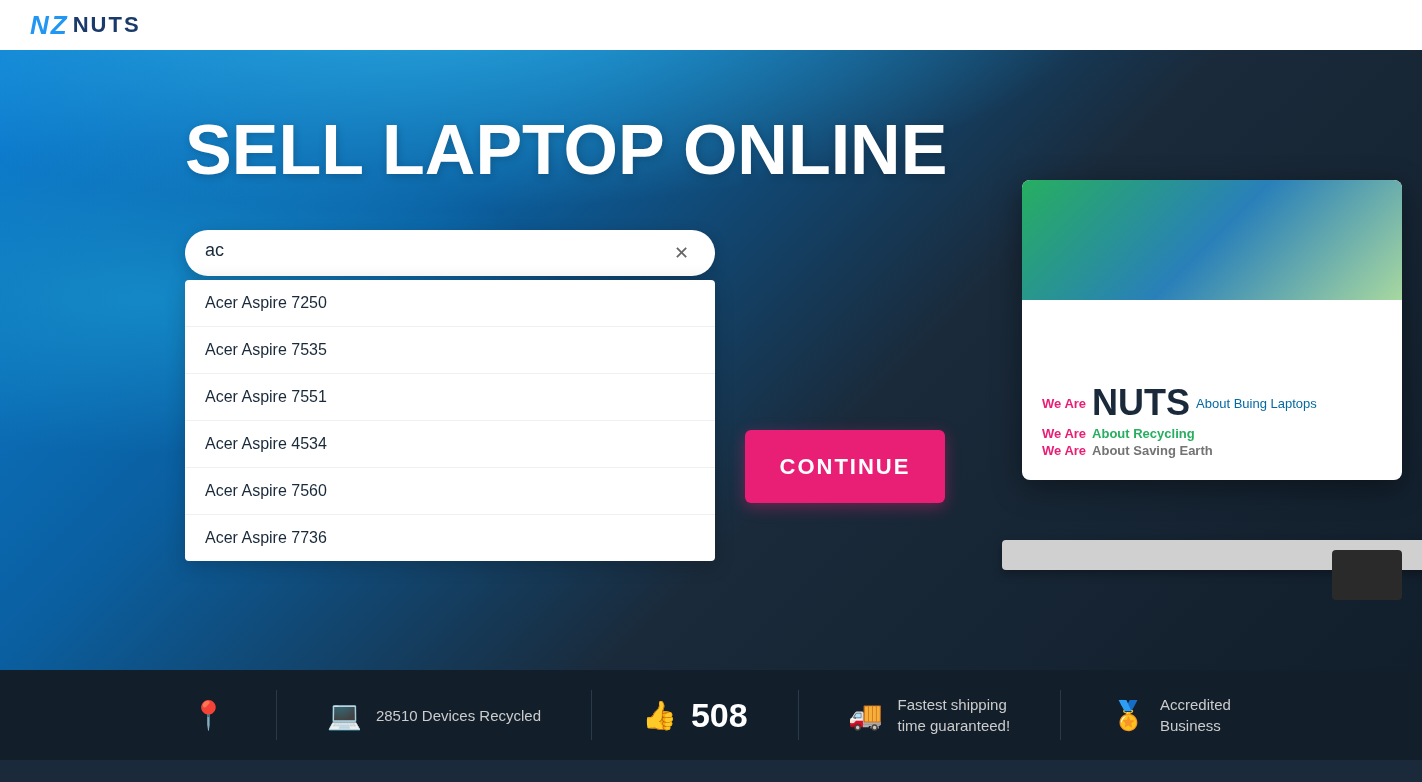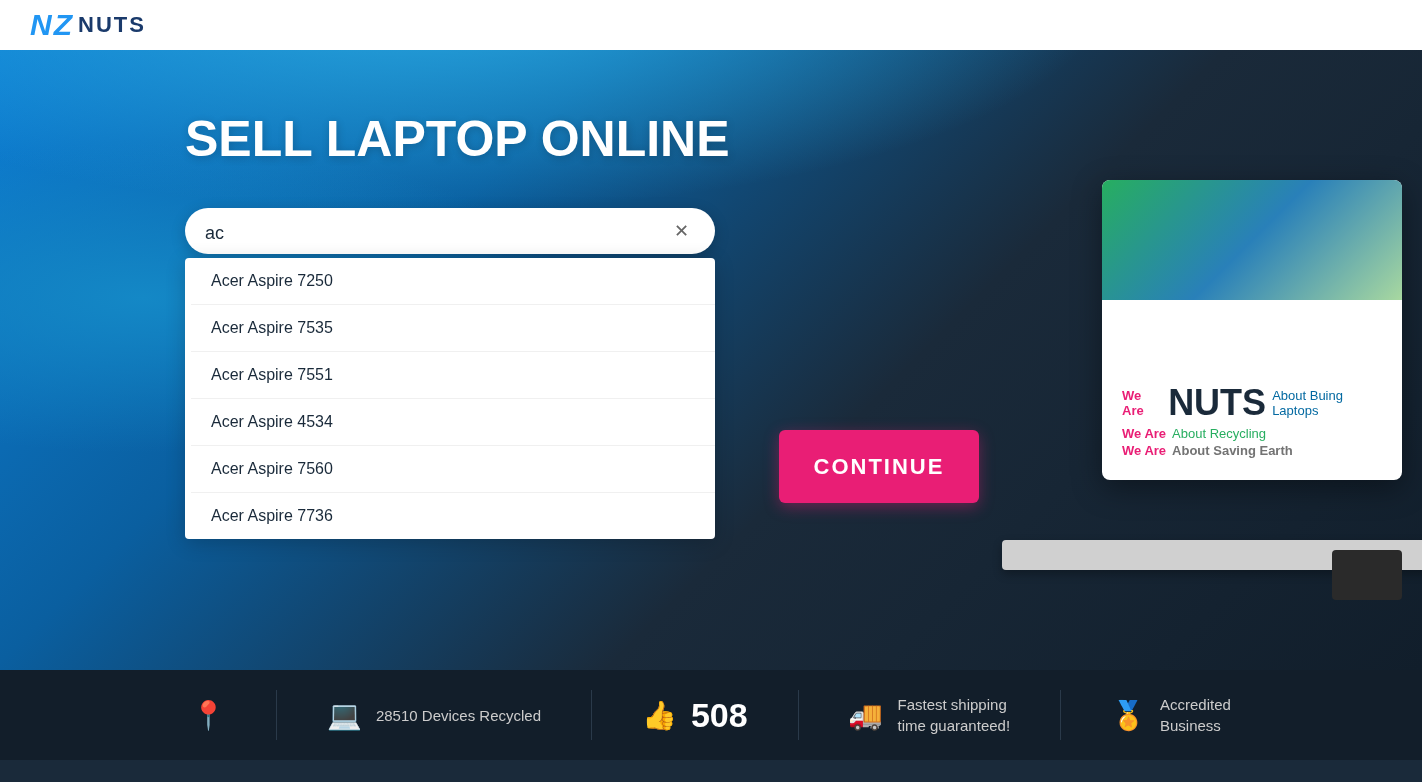--- a/index.html
+++ b/index.html
@@ -20,21 +20,21 @@
       font-weight: 900;
       color: #1a3a6b;
       letter-spacing: 2px;
       display: flex;
       align-items: center;
       gap: 4px;
     }
     .logo-nz {
       color: #2196F3;
       font-style: italic;
-      font-size: 30px;
+      font-size: 26px;
       font-weight: 900;
     }
 
     
     #hero {
       position: relative;
       min-height: 620px;
       background: linear-gradient(135deg, #0d7fd4 0%, #0a5fa0 30%, #1a2a3a 60%, #111e2b 100%);
       overflow: hidden;
     }
@@ -45,36 +45,36 @@
         radial-gradient(ellipse 80% 60% at 30% -10%, #29a8e0 0%, transparent 60%),
         radial-gradient(ellipse 60% 50% at 10% 40%, #1488c6 0%, transparent 50%);
       z-index: 0;
     }
     .hero-content {
       position: relative;
       z-index: 2;
       padding: 60px 0 0 185px;
     }
     .hero-title {
-      font-size: 50px;
+      font-size: 70px;
       font-weight: 900;
       color: #fff;
       margin-bottom: 40px;
       text-shadow: 1px 2px 8px rgba(0,0,0,0.2);
     }
 
     
     .search-container {
       position: relative;
       display: inline-block;
       width: 530px;
     }
     .search-input-wrapper {
       display: flex;
-      align-items: flex-end;
+      align-items: flex-start;
       background: #fff;
       border-radius: 30px;
       padding: 10px 20px;
       width: 530px;
       box-shadow: 0 4px 15px rgba(0,0,0,0.2);
     }
     .search-input {
       border: none;
       outline: none;
       font-size: 18px;
@@ -103,41 +103,40 @@
       width: 530px;
       background: #fff;
       border-radius: 4px;
       box-shadow: 0 4px 20px rgba(0,0,0,0.2);
       z-index: 100;
       overflow: hidden;
     }
     .dropdown-scroll {
       max-height: 290px;
       overflow-y: scroll;
-      padding-left: 6px;
     }
     .dropdown-item {
       padding: 14px 20px;
       font-size: 16px;
       color: #1a2a3a;
       cursor: pointer;
       border-bottom: 1px solid #f0f0f0;
     }
     .dropdown-item:last-child { border-bottom: none; }
 
     
     .dropdown-scroll::-webkit-scrollbar { width: 8px; }
     .dropdown-scroll::-webkit-scrollbar-track { background: #f0f0f0; }
     .dropdown-scroll::-webkit-scrollbar-thumb { background: #ccc; border-radius: 4px; }
 
     
     .continue-btn {
       position: absolute;
       top: 380px;
-      left: 779px;
+      left: 745px;
       width: 200px;
       height: 73px;
       background: #e91e75;
       color: #fff;
       font-size: 22px;
       font-weight: 700;
       letter-spacing: 2px;
       border: none;
       border-radius: 6px;
       cursor: pointer;
@@ -151,21 +150,21 @@
       right: 0;
       top: 80px;
       width: 420px;
       height: 500px;
       z-index: 1;
     }
     .laptop-screen {
       position: absolute;
       right: 20px;
       top: 50px;
-      width: 300px;
+      width: 380px;
       height: 300px;
       background: #fff;
       border-radius: 8px;
       box-shadow: 0 8px 30px rgba(0,0,0,0.4);
       overflow: hidden;
       display: flex;
       align-items: center;
       justify-content: center;
     }
     .laptop-bg-img {
@@ -183,21 +182,21 @@
     .nuts-line {
       font-size: 13px;
       margin-bottom: 2px;
       display: flex;
       align-items: center;
       gap: 6px;
     }
     .nuts-we-are { color: #e91e75; font-weight: 700; }
     .nuts-big { font-size: 36px; font-weight: 900; color: #1a2a3a; }
     .nuts-about { color: #0369a1; font-size: 13px; }
-    .nuts-recycling { color: #27ae60; font-weight: 400; }
+    .nuts-recycling { color: #27ae60; font-weight: 700; }
     .nuts-saving { color: #737373; font-weight: 700; }
 
     
     .laptop-base {
       position: absolute;
       bottom: 60px;
       right: -20px;
       width: 440px;
       height: 30px;
       background: #d0d0d0;

